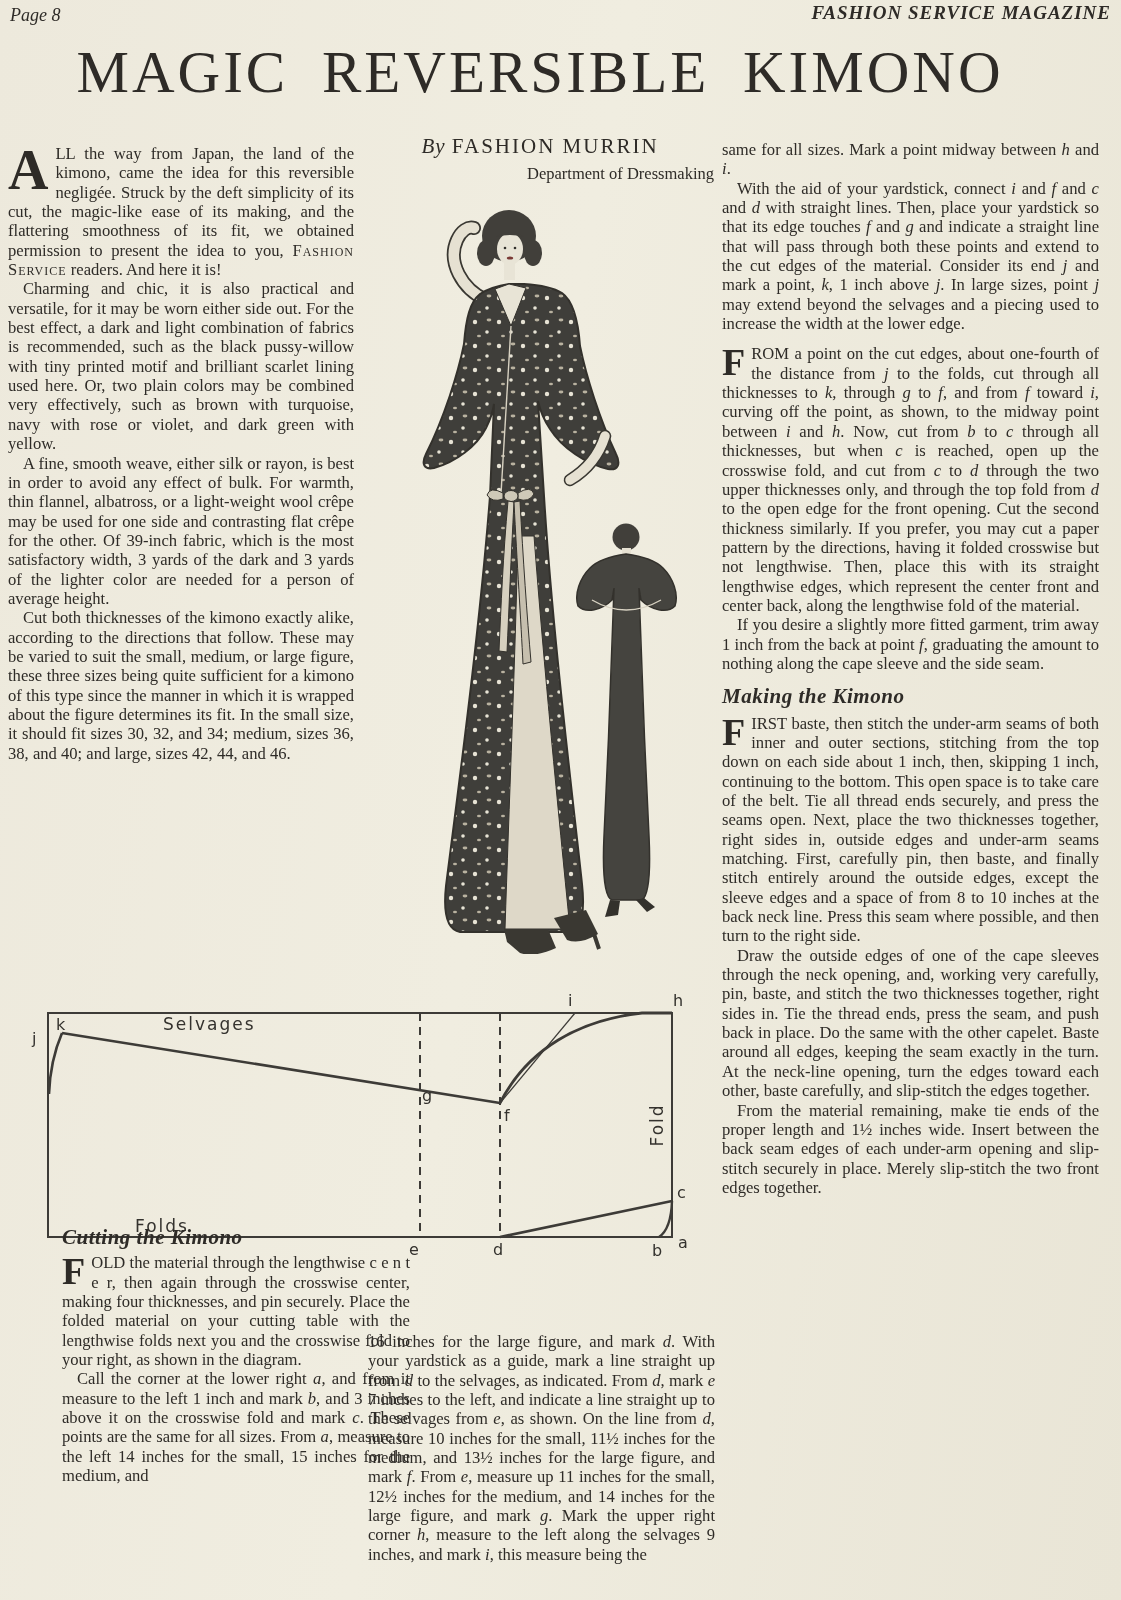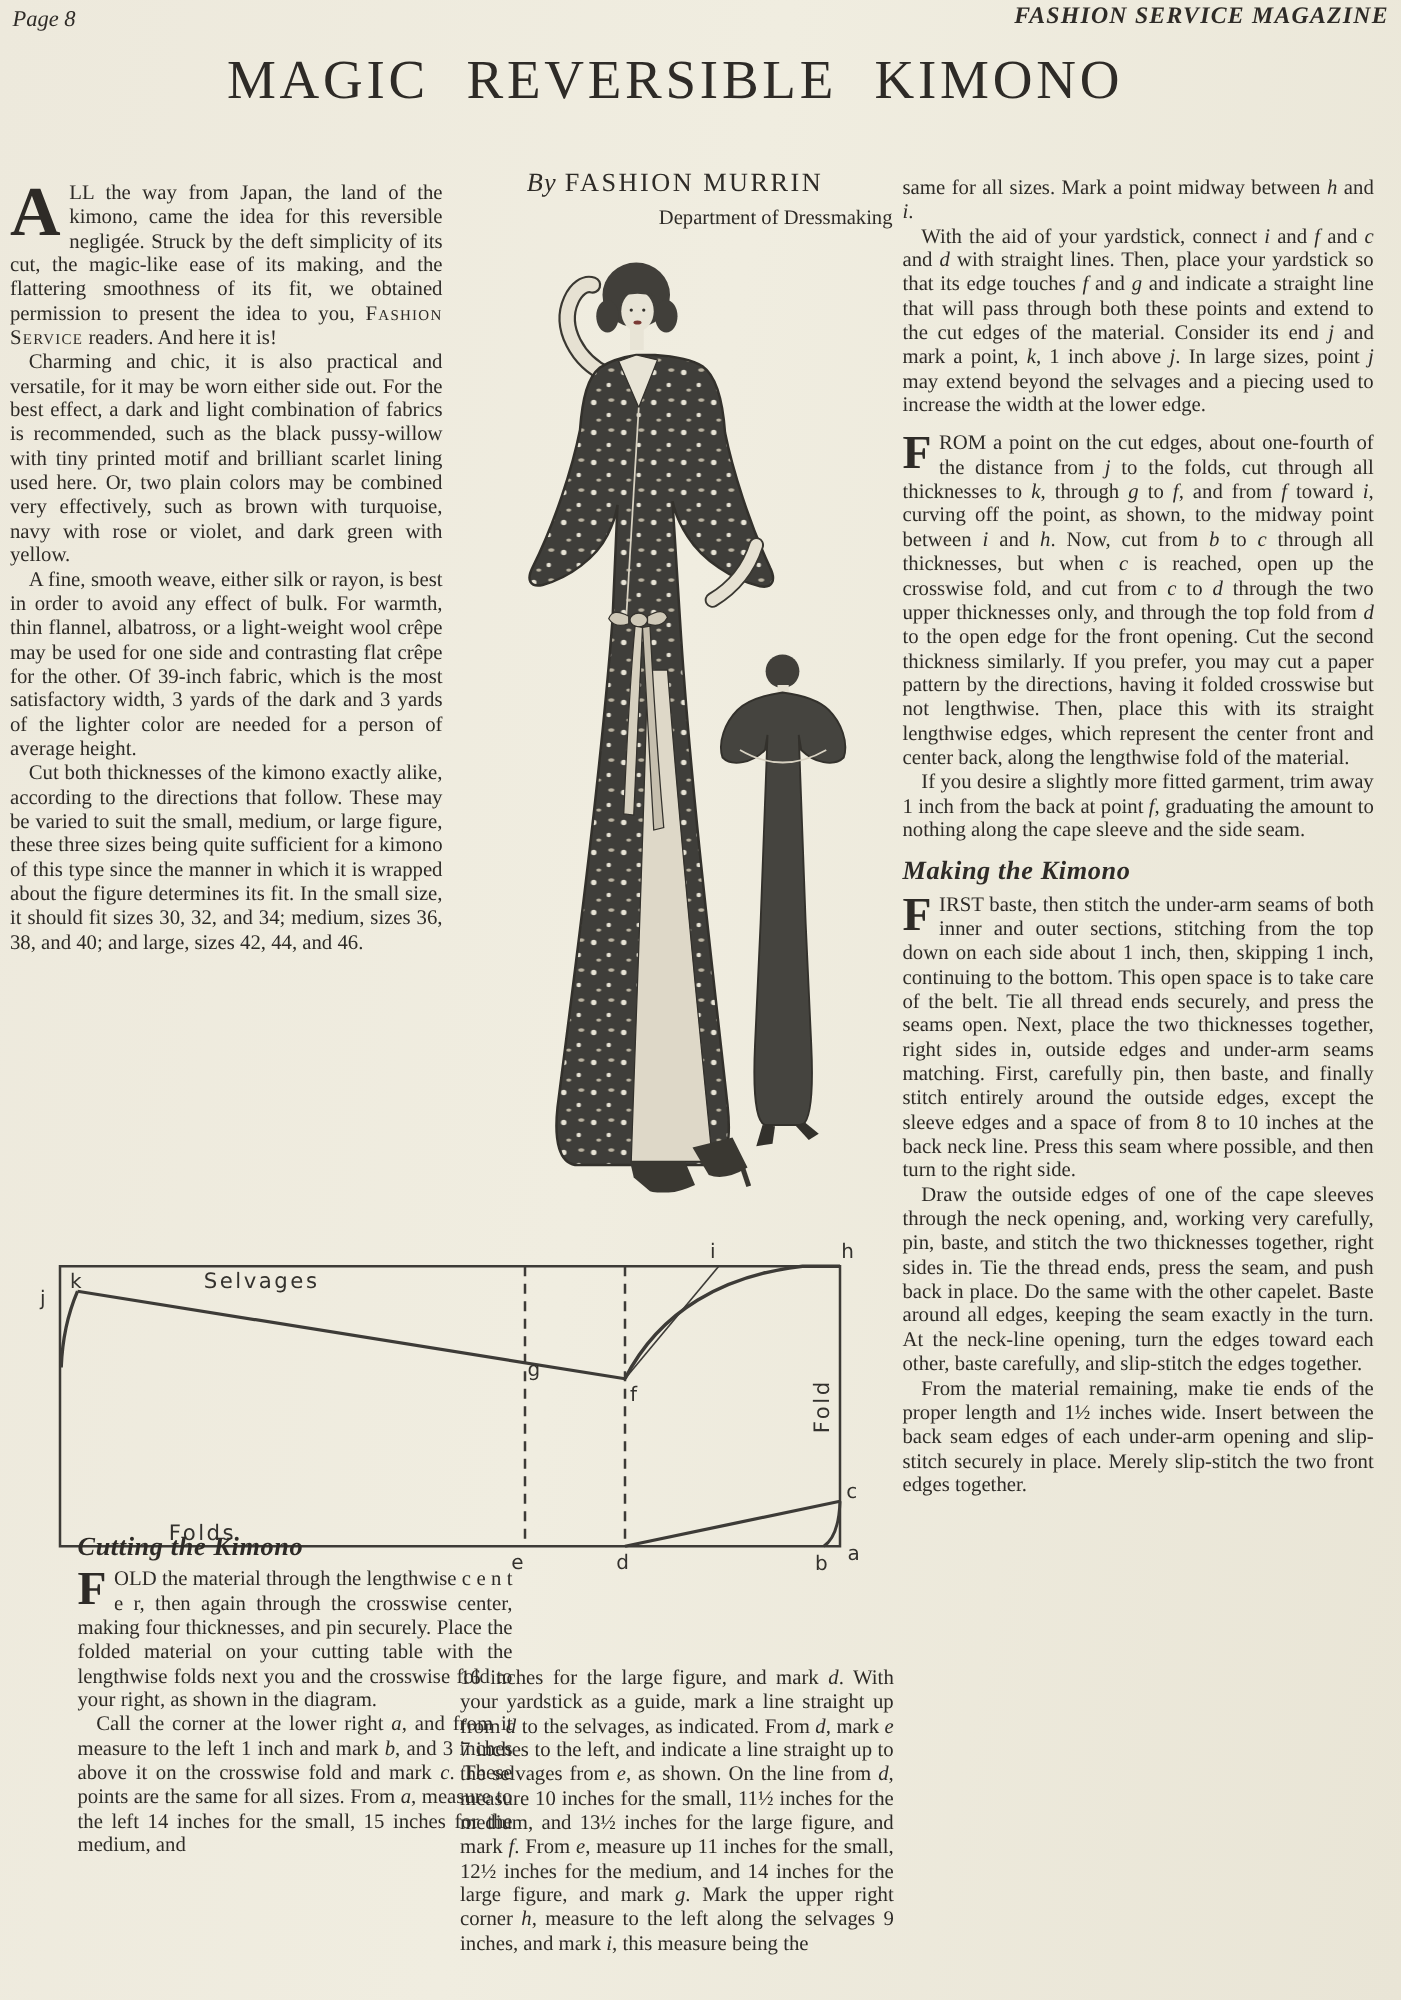--- a/index.html
+++ b/index.html
@@ -3,21 +3,21 @@
 <meta charset="utf-8">
 <style>
   html,body{margin:0;padding:0;background:#d8d4c8;}
   .page{position:relative;width:1121px;height:1600px;overflow:hidden;
         background:linear-gradient(100deg,#ede9dc 0%,#f0ede0 45%,#e9e5d6 100%);
         color:#2e2b27;font-family:"Liberation Serif",serif;}
   .hdr-left{position:absolute;left:10px;top:5px;font-style:italic;font-size:18px;}
   .hdr-right{position:absolute;right:10px;top:2px;font-style:italic;font-weight:bold;
              font-size:19px;letter-spacing:1px;}
   .title{position:absolute;top:38px;left:0;width:1080px;margin:0;text-align:center;
-         font-weight:normal;font-size:44px;letter-spacing:3px;word-spacing:16px;}
+         font-weight:normal;font-size:59px;letter-spacing:3px;word-spacing:16px;}
   .col{position:absolute;text-align:justify;font-size:16.6px;line-height:19.35px;}
   .col p{margin:0;}
   .col p.ind{text-indent:15px;}
   .col p.gap{margin-top:11px;}
   .dc3{float:left;font-size:56px;line-height:47px;padding:3px 7px 0 0;font-weight:bold;}
   .dc2{float:left;font-size:38px;line-height:31px;padding:3px 6px 0 0;font-weight:bold;}
   .sc{font-variant:small-caps;letter-spacing:1px;}
   h2.sec{font-style:italic;font-weight:bold;font-size:21px;text-align:left;
          margin:14px 0 7px;letter-spacing:0.5px;}
   .left-col{left:8px;top:144px;width:346px;height:822px;}

